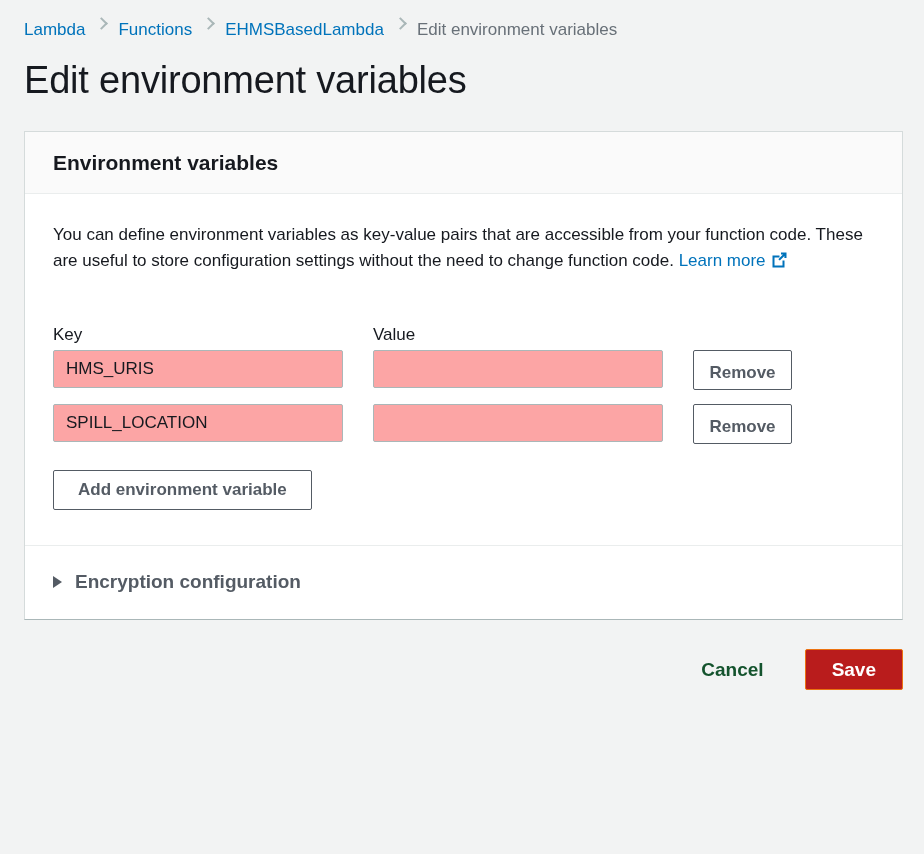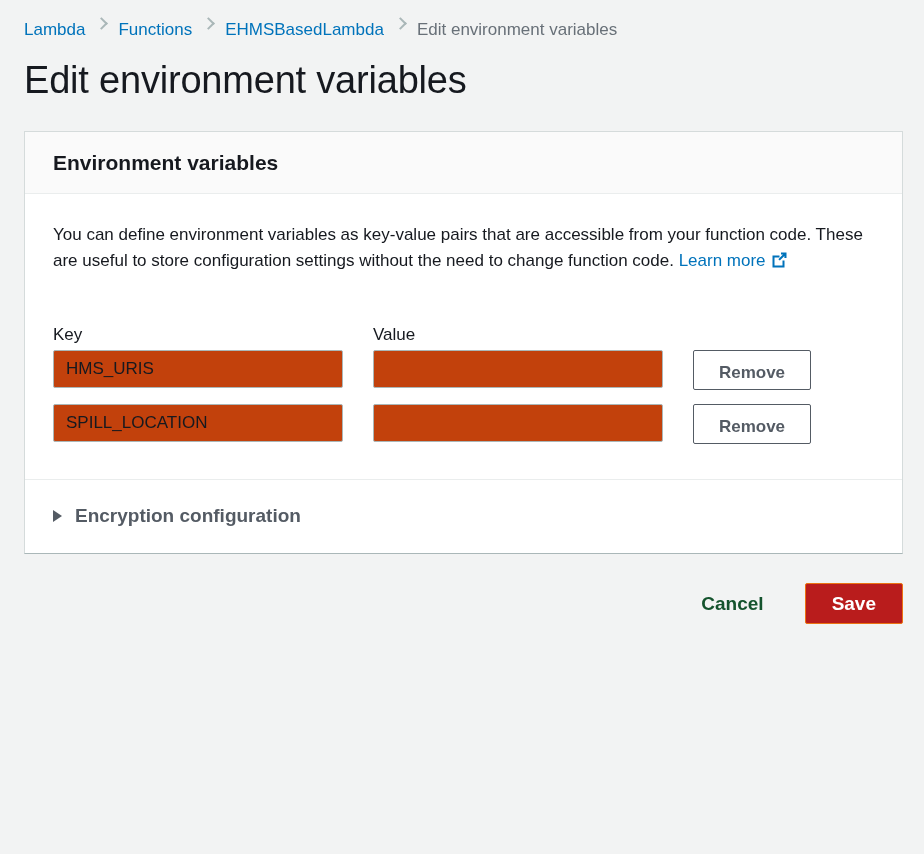--- a/index.html
+++ b/index.html
@@ -107,21 +107,21 @@
   .kv-label.key-lbl { width: 320px; }
 
   .kv-row {
     display: flex;
     align-items: flex-start;
     margin-bottom: 14px;
   }
   .field {
     height: 38px;
     border: 1px solid #aab7b8;
-    background: #c2410c;
+    background: #fca5a5;
     font-family: "Liberation Sans", sans-serif;
     font-size: 17px;
     color: #16191f;
     padding: 0 12px;
     border-radius: 2px;
     outline: none;
   }
   .field.key-field { width: 290px; margin-right: 30px; }
   .field.val-field { width: 290px; margin-right: 30px; }
 
@@ -131,21 +131,21 @@
     font-size: 17px;
     border-radius: 2px;
     cursor: pointer;
     background: #ffffff;
     border: 1px solid #545b64;
     color: #545b64;
     height: 40px;
     padding: 0 22px;
     white-space: nowrap;
   }
-  .btn-remove { width: 118px; padding: 12px; }
+  .btn-remove { width: 99px; padding: 12px; }
 
   .btn-add {
     margin: 12px 0 0 0;
     height: 40px;
     padding: 0 24px;
   }
 
   
   .divider {
     border-top: 1px solid #eaeded;
@@ -247,20 +247,21 @@
       <button class="btn btn-remove">Remove</button>
     </div>
 
     
     <div class="kv-row">
       <input class="field key-field" type="text" value="SPILL_LOCATION" style="">
       <input class="field val-field" type="text" value="" style="">
       <button class="btn btn-remove">Remove</button>
     </div>
 
+    <button class="btn btn-add">Add environment variable</button>
 
     <div class="divider"></div>
 
     <div class="expandable">
       <span class="tri"></span>
       <span class="expandable-label">Encryption configuration</span>
     </div>
 
   </div>
 </section>

